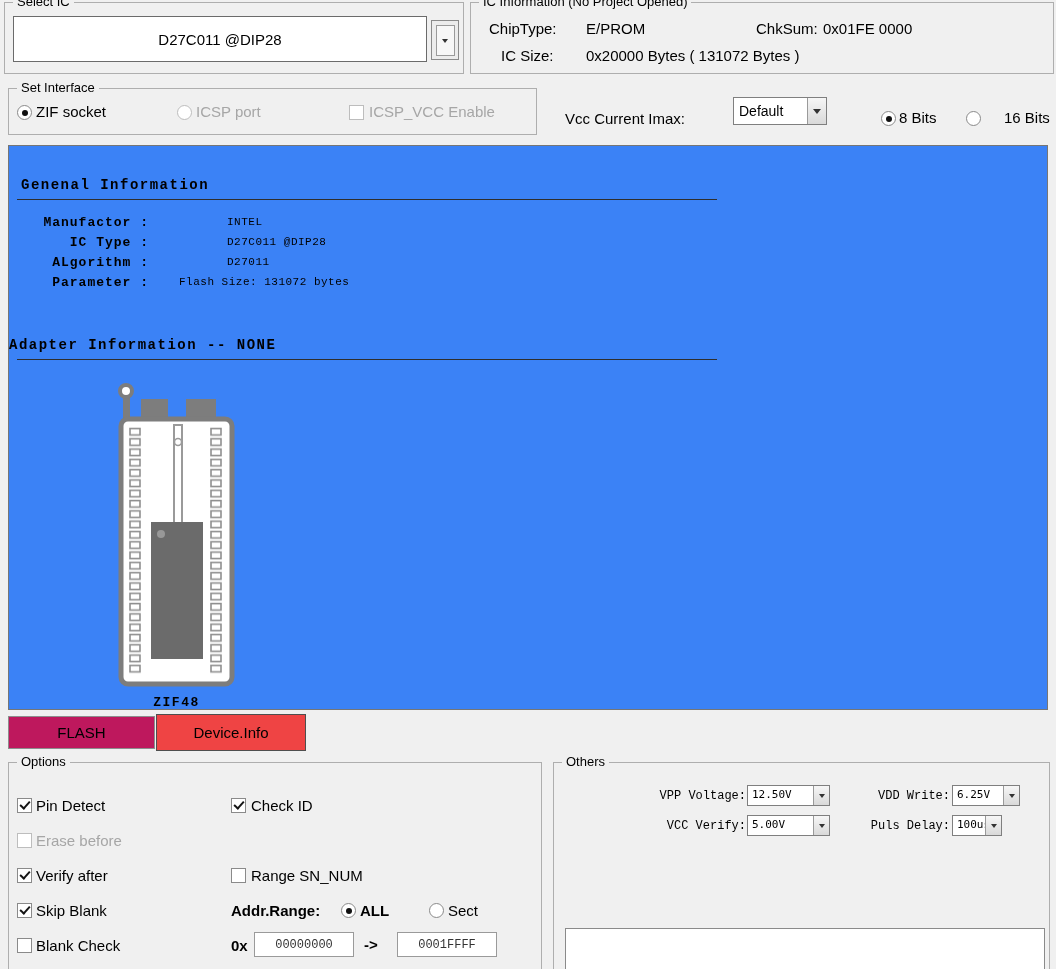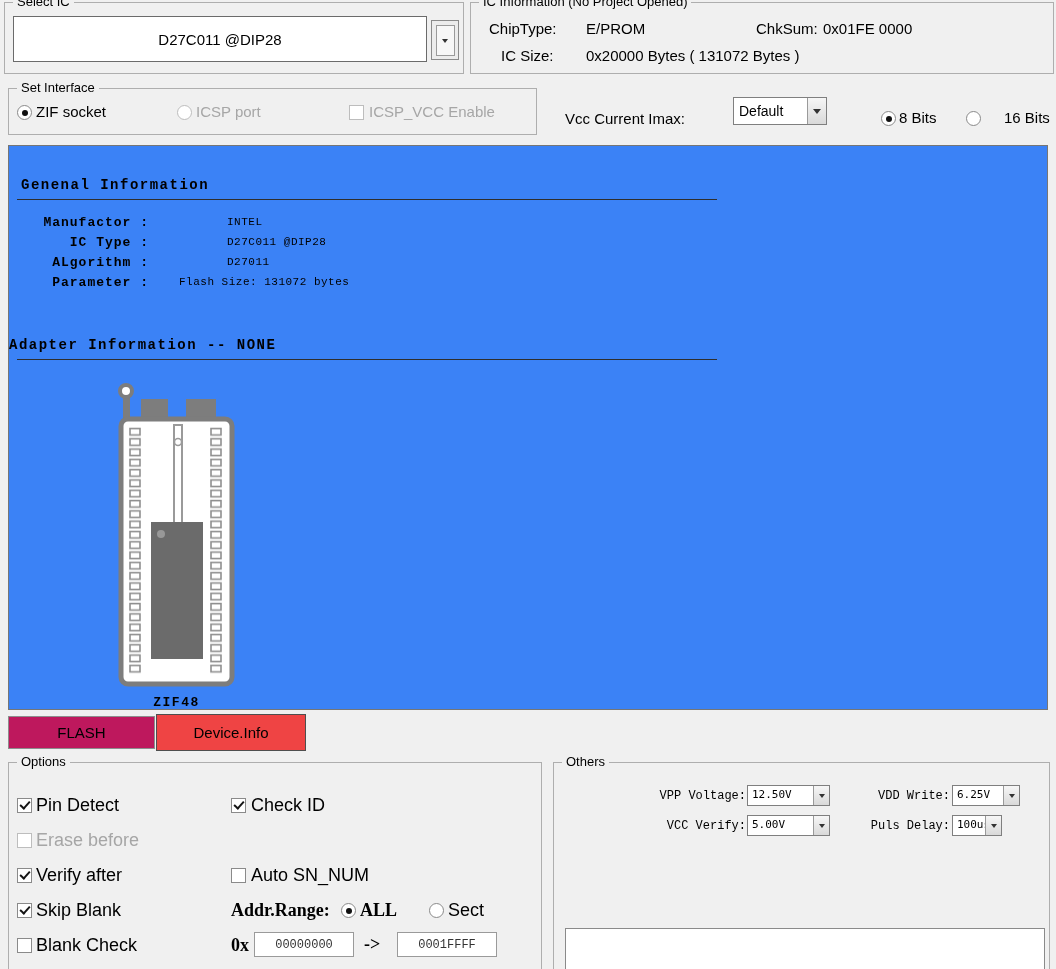--- a/index.html
+++ b/index.html
@@ -53,22 +53,22 @@
   .info-value{position:absolute;left:210px;top:3px;
               font:11px/14px "Liberation Mono","DejaVu Sans Mono",monospace;letter-spacing:.5px;}
   .info-value.near{left:162px;}
 
   
   .tab{position:absolute;display:flex;align-items:center;justify-content:center;font-size:15px;box-sizing:border-box;}
   #tab-flash{left:8px;top:716px;width:147px;height:33px;background:#be185d;border:1px solid #8d8d8d;}
   #tab-device{left:156px;top:714px;width:150px;height:37px;background:#ef4444;border:1px solid #4f4f4f;z-index:2;}
 
   
-  .opt-label{position:absolute;font-size:18px;line-height:17px;white-space:nowrap;}
-  .bold{font-weight:bold;font-family:Liberation Serif, serif;}
+  .opt-label{position:absolute;font-size:15px;line-height:17px;white-space:nowrap;}
+  .bold{font-weight:bold;}
   .addr-input{position:absolute;width:100px;height:25px;border:1px solid #9a9a9a;background:#fff;
               text-align:center;font:12px "Liberation Mono","DejaVu Sans Mono",monospace;
               color:#333;box-sizing:border-box;padding:0;}
   .oth-label{position:absolute;font:12px/15px "Liberation Mono","DejaVu Sans Mono",monospace;
              text-align:right;white-space:nowrap;}
   #out-panel{position:absolute;left:11px;top:165px;width:478px;height:90px;background:#fff;
              border:1px solid #8a8a8a;}
 </style>
 </head>
 <body>
@@ -195,21 +195,21 @@
 
     <span class="cb dis-box" style="left:8px;top:70px;"></span>
     <span class="opt-label dis-text" style="left:27px;top:69px;">Erase before</span>
 
     <span class="cb" style="left:8px;top:105px;">
         <span class="mark"></span>
       </span>
     <span class="opt-label" style="left:27px;top:104px;">Verify after</span>
 
     <span class="cb" style="left:222px;top:105px;"></span>
-    <span class="opt-label" style="left:242px;top:104px;">Auto SN_NUM</span>
+    <span class="opt-label" style="left:242px;top:104px;">Range SN_NUM</span>
 
     <span class="cb" style="left:8px;top:140px;">
         <span class="mark"></span>
       </span>
     <span class="opt-label" style="left:27px;top:139px;">Skip Blank</span>
 
     <span class="opt-label bold" style="left:222px;top:139px;">Addr.Range:</span>
     <span class="rb" style="left:332px;top:140px;">
         <span class="dot"></span>
       </span>

